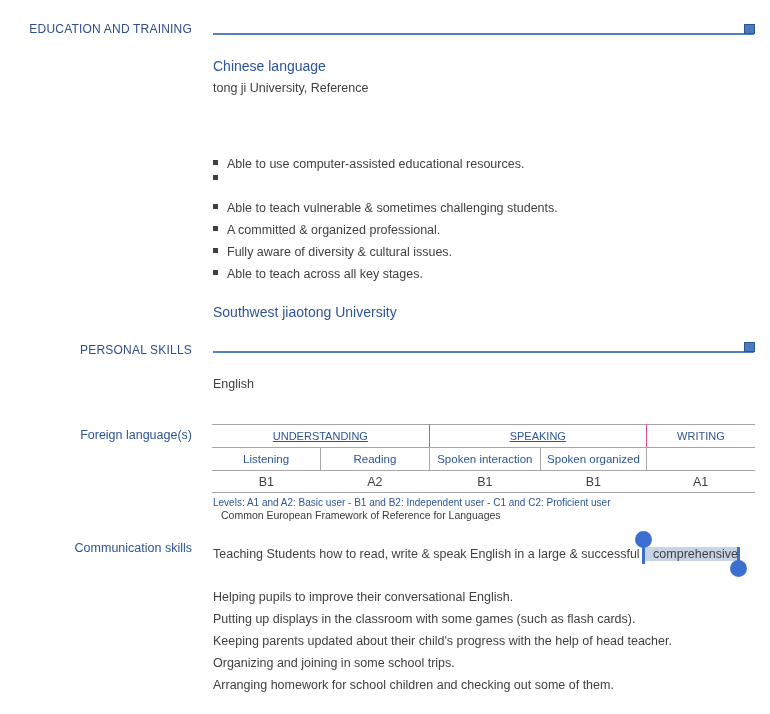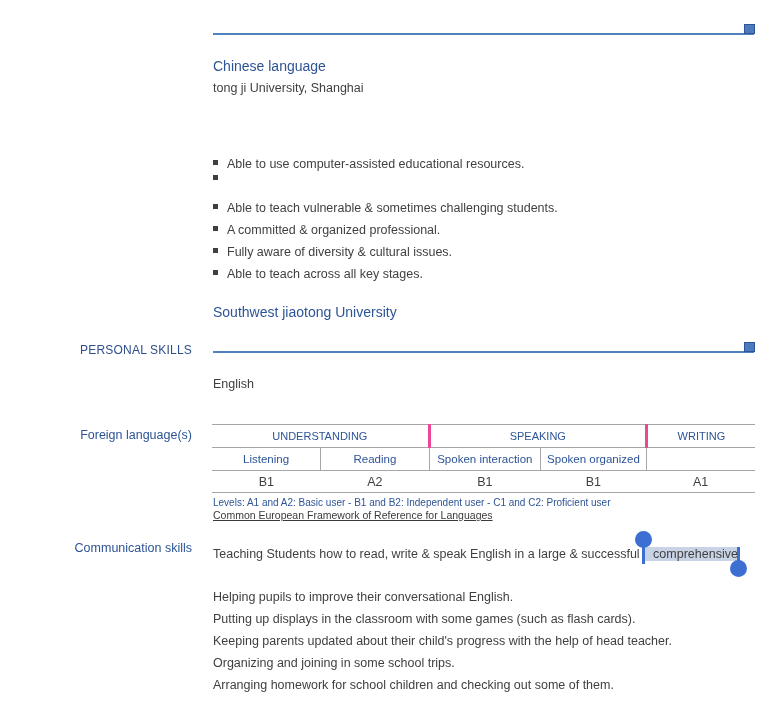--- a/index.html
+++ b/index.html
@@ -36,59 +36,61 @@
   
   .lang-table {
     position:absolute; left:212px; top:424px; width:543px;
     border-collapse:collapse; table-layout:fixed;
   }
   .lang-table td { text-align:center; vertical-align:middle; padding:0; }
   .group-row td {
     border-top:1px solid #a6a6a6; border-bottom:1px solid #a6a6a6;
     height:22px; font-size:11px; color:#2d5496;
   }
-  .group-row td.has-right { border-right:3px solid #ec4899; }
+  .group-row td.has-right { border-right:1px solid #ec4899;text-decoration:underline; }
   .sub-row td {
     border-bottom:1px solid #a6a6a6; height:22px;
     font-size:11.5px; color:#2d5496;
   }
   .sub-row td.has-right { border-right:1px solid #a6a6a6; }
   .val-row td {
     border-bottom:1px solid #a6a6a6; height:21px;
     font-size:12.5px; color:#3f3f3f;
   }
   .levels-note { font-size:10px; color:#2d5496; line-height:12px; }
   .cefr-link {
-    font-size:10.5px; color:#3a3a3a; text-decoration:underline; line-height:13px;
+    font-size:10.5px; color:#3a3a3a; line-height:13px;
     cursor:pointer;
+    margin-left:8px;
   }
   
   .sel-wrap { position:relative; background:#c9d3e6;padding-left:10px; }
   .sel-knob {
     position:absolute; width:17px; height:17px; border-radius:50%;
     background:#3d6fd2;
   }
   .sel-caret { position:absolute; width:3px; background:#3d6fd2; }
   .knob-start { left:-8px; top:-16px; }
   .caret-start { left:-1px; top:-2px; height:19px; }
   .caret-end { right:-2px; top:0; height:19px; }
   .knob-end { right:-9px; top:13px; }
   .para-line { height:22px; font-size:12.5px; color:#3f3f3f; line-height:22px; }
 </style>
 </head>
 <body>
 
 <div class="page">
 
+  <div class="section-heading" style="top:22px">EDUCATION AND TRAINING</div>
   <div class="rule" style="top:33px">
     <span class="rule-endcap"></span>
   </div>
 
   <div class="content subheading" style="top:58px">Chinese language</div>
-  <div class="content body-text" style="top:80px">tong ji University, Shanghai</div>
+  <div class="content body-text" style="top:80px">tong ji University, Reference</div>
 
   <div class="content" style="top:156px">
     <div class="bullet-row">
       <span class="bullet-square"></span>
       <span class="body-text">Able to use computer-assisted educational resources.</span>
     </div>
     <div class="bullet-row">
       <span class="bullet-square"></span>
     </div>
     <div class="bullet-row">

